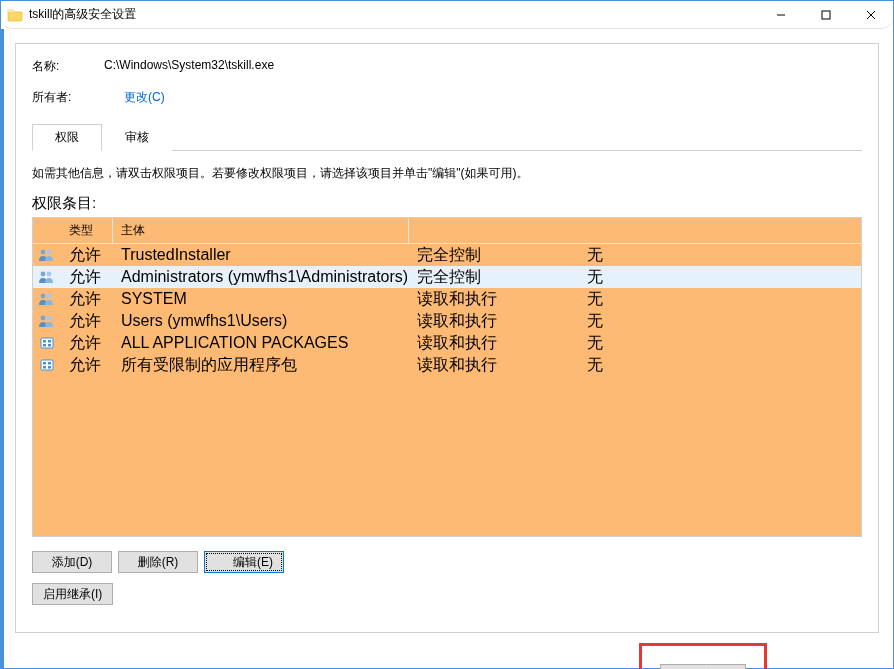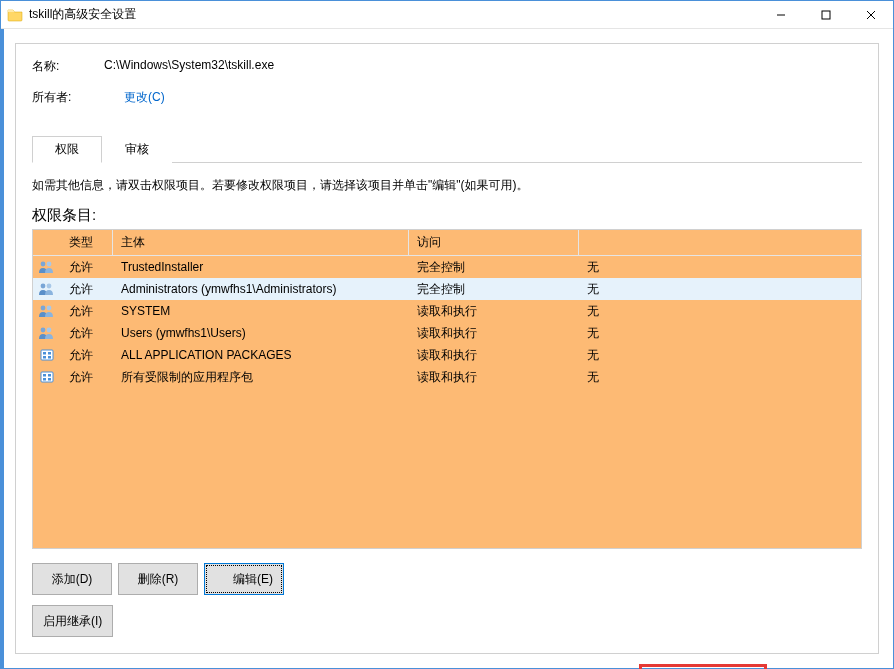--- a/index.html
+++ b/index.html
@@ -1,58 +1,58 @@
 <!DOCTYPE html>
 <html><head>
   <meta charset="utf-8">
   <style>
     * { box-sizing: border-box; margin: 0; padding: 0; }
     body { font-family: "Microsoft YaHei", "Segoe UI", Tahoma, sans-serif; font-size: 12px; background: #fff; color: #000; }
     
     .window { width: 894px; height: 669px; border: 1px solid #4a90d9; display: flex; flex-direction: column; position: relative; }
     .window-left-edge { position: absolute; left: 0; top: 28px; bottom: 0; width: 3px; background: #4a90d9; z-index: 10; }
     
-    .titlebar { height: 28px; display: flex; align-items: center; background: #fff; border-bottom: 1px solid #e5e5e5; }
+    .titlebar { height: 28px; display: flex; align-items: center; background: #fff; border-bottom: 1px solid #e5e5e5; border-radius: 12px; }
     .titlebar-icon { width: 16px; height: 16px; margin: 0 6px; }
     .titlebar-title { flex: 1; font-size: 12px; }
     .titlebar-controls { display: flex; }
     .titlebar-btn { width: 45px; height: 28px; display: flex; align-items: center; justify-content: center; cursor: pointer; font-size: 11px; color: #333; }
     
     .content { flex: 1; padding: 14px; display: flex; flex-direction: column; }
-    .inner-panel { flex: 1; border: 1px solid #d0d0d0; padding: 14px 16px 16px 16px; display: flex; flex-direction: column; background: #fff; }
+    .inner-panel { flex: 1; border: 1px solid #d0d0d0; padding: 14px 16px 27px 16px; display: flex; flex-direction: column; background: #fff; }
     
     .info-row { display: flex; margin-bottom: 14px; font-size: 12px; }
     .info-label { width: 72px; }
     .info-value { }
     .link { color: #0066cc; cursor: pointer; margin-left: 20px; }
     
-    .tabs { display: flex; border-bottom: 1px solid #d0d0d0; margin-top: 15px; }
+    .tabs { display: flex; border-bottom: 1px solid #d0d0d0; margin-top: 3px; }
     .tab { padding: 4px 22px; border: 1px solid transparent; cursor: pointer; font-size: 12px; position: relative; bottom: -1px; background: #fff; }
     .tab.active { border: 1px solid #d0d0d0; border-bottom: 1px solid #fff; }
     
     .help-text { margin: 14px 0 12px 0; font-size: 12px; }
     .section-label { margin-bottom: 4px; font-size: 15px; }
     
     .listview { border: 1px solid #d0d0d0; flex: 1; min-height: 320px; background: #fdba74; overflow: hidden; }
     .listview-header { display: flex; border-bottom: 1px solid #e5e5e5; }
     .listview-header-cell { padding: 4px 8px; font-size: 12px; border-right: 1px solid #e5e5e5; }
     .col-icon { width: 28px; padding: 4px 4px; border-right: none; }
     .col-type { width: 52px; }
     .col-principal { width: 296px; }
     .col-access { width: 170px; }
     .col-inherit { flex: 1; }
     
     .listview-row { display: flex; align-items: center; height: 22px; }
     .listview-row.selected { background: #e6f2fb; }
-    .listview-cell { padding: 2px 8px; font-size: 12px; white-space: nowrap; overflow: hidden; }
+    .listview-cell { padding: 2px 8px; font-size: 16px; white-space: nowrap; overflow: hidden; }
     .row-icon { width: 28px; padding: 2px 4px; display: flex; align-items: center; justify-content: center; }
     
     .btn-row { display: flex; gap: 6px; margin-top: 14px; }
     .btn-row2 { display: flex; margin-top: 10px; }
-    .btn { min-width: 80px; height: 32px; border: 1px solid #adadad; background: #e1e1e1; font-size: 12px; cursor: pointer; padding: 0 10px; font-family: inherit; }
+    .btn { min-width: 80px; height: 22px; border: 1px solid #adadad; background: #e1e1e1; font-size: 12px; cursor: pointer; padding: 0 10px; font-family: inherit; }
     .btn.focused { outline: 1px dotted #000; outline-offset: -3px; border-color: #0078d7; text-align: right; }
     
     .footer { display: flex; justify-content: flex-end; padding: 10px 18px 14px 0; gap: 8px; }
     .footer .btn { min-width: 86px; }
     .highlight-box { border: 3px solid #e53935; padding: 18px; display: inline-flex; }
     
     svg { display: block; }
   </style>
 </head>
 <body>
@@ -107,21 +107,20 @@
       </div>
 
       <div class="help-text">如需其他信息，请双击权限项目。若要修改权限项目，请选择该项目并单击"编辑"(如果可用)。</div>
       <div class="section-label">权限条目:</div>
 
       <div class="listview">
         <div class="listview-header">
           <div class="listview-header-cell col-icon"></div>
           <div class="listview-header-cell col-type">类型</div>
           <div class="listview-header-cell col-principal">主体</div>
-          <div class="listview-header-cell col-access">访问</div>
         </div>
         <div id="list-body">
             <div class="listview-row">
               <div class="listview-cell row-icon">
                 <svg width="18" height="14" viewBox="0 0 18 14">
                   <circle cx="5" cy="4" r="2.4" fill="#7aa6d6"></circle>
                   <circle cx="11" cy="4" r="2.4" fill="#a8c8e8"></circle>
                   <path d="M1 13 Q1 8 5 8 Q9 8 9 13 Z" fill="#5a8fc9"></path>
                   <path d="M7 13 Q7 8 11 8 Q15 8 15 13 Z" fill="#8bb4de"></path>
                 </svg>

